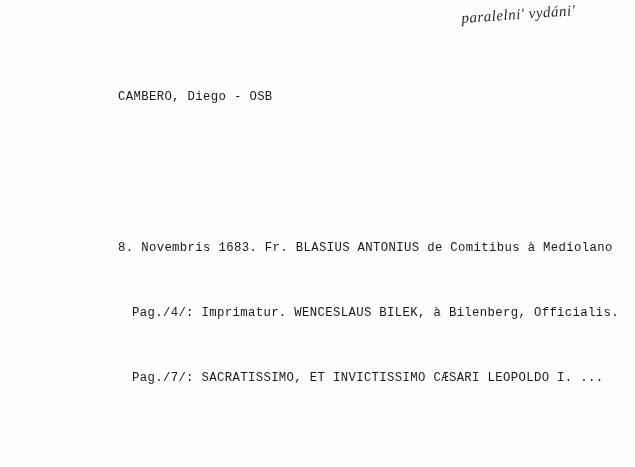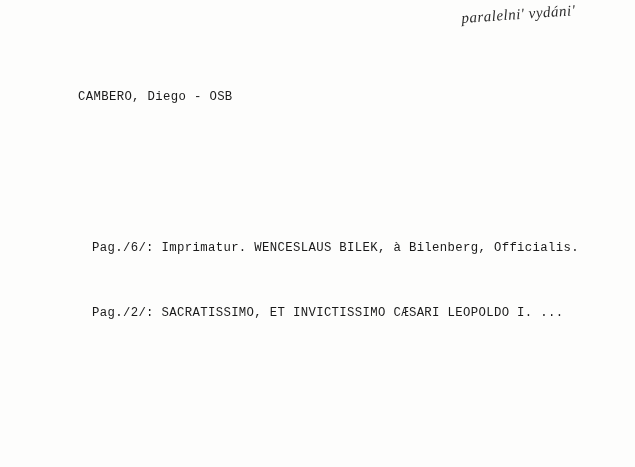--- a/index.html
+++ b/index.html
@@ -38,40 +38,42 @@
     top: 44px;
     left: 78px;
     right: 18px;
     font-size: 12.3px;
     line-height: 21.6px;
     letter-spacing: 0.35px;
     white-space: pre-wrap;
   }
   .line {
     white-space: pre;
+    margin-left: 40px;
   }
   .blank {
     height: 21.6px;
   }
   .indent1 { padding-left: 0; }
   .indent2 { padding-left: 14px; }
 </style>
 </head>
 <body>
 
 <div class="page">
 
   <div class="handwriting">paralelni' vydáni'</div>
 
   <div class="body-text">
     <div class="line">CAMBERO, Diego - OSB</div>
     <div class="blank"></div>
 
-    <div class="line indent2">Pag./6/: Imprimatur. WENCESLAUS BILEK, à Bilenberg, Officialis.</div>
-    <div class="line indent2">Pag./2/: SACRATISSIMO, ET INVICTISSIMO CÆSARI LEOPOLDO I. ...</div>
+    <div class="line indent1">8. Novembris 1683. Fr. BLASIUS ANTONIUS de Comitibus à Mediolano</div>
+    <div class="line indent2">Pag./4/: Imprimatur. WENCESLAUS BILEK, à Bilenberg, Officialis.</div>
+    <div class="line indent2">Pag./7/: SACRATISSIMO, ET INVICTISSIMO CÆSARI LEOPOLDO I. ...</div>
     
     
     
     
     
     
     
 
     
 

